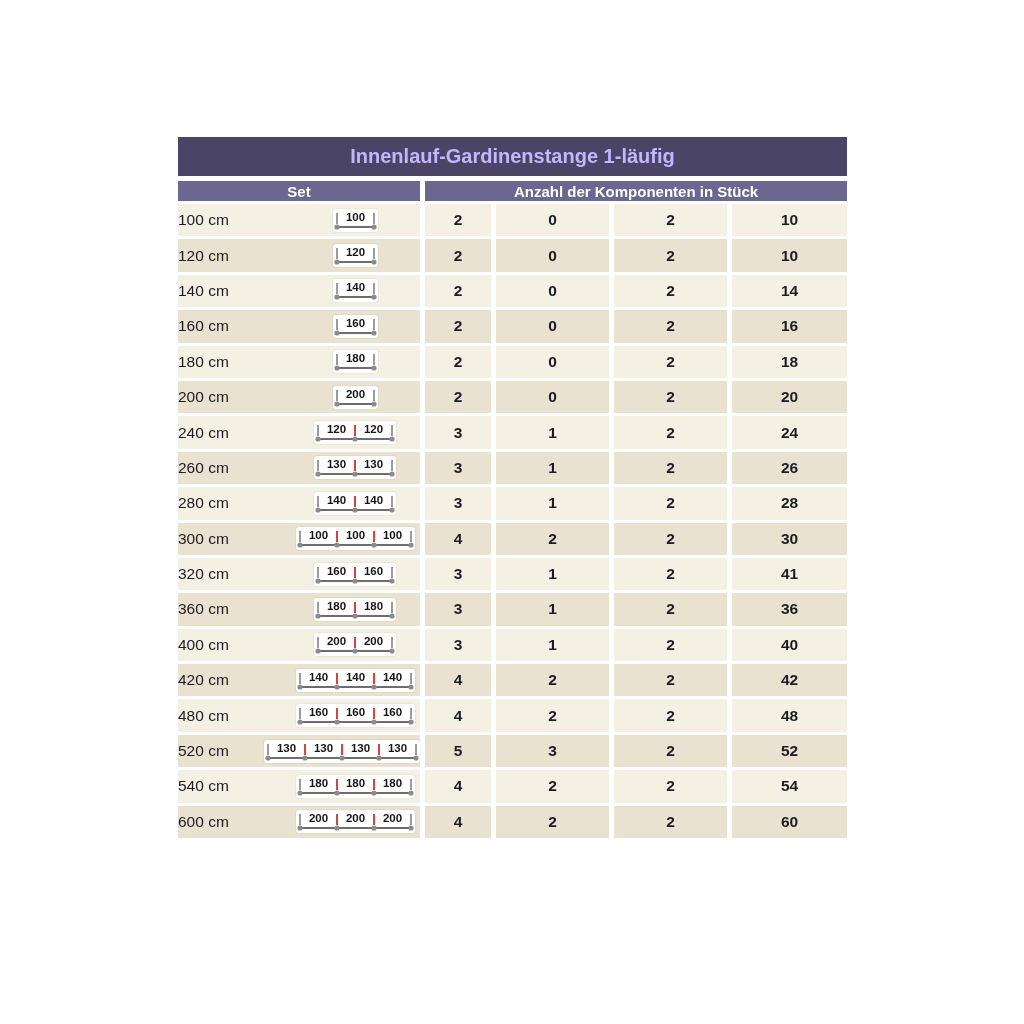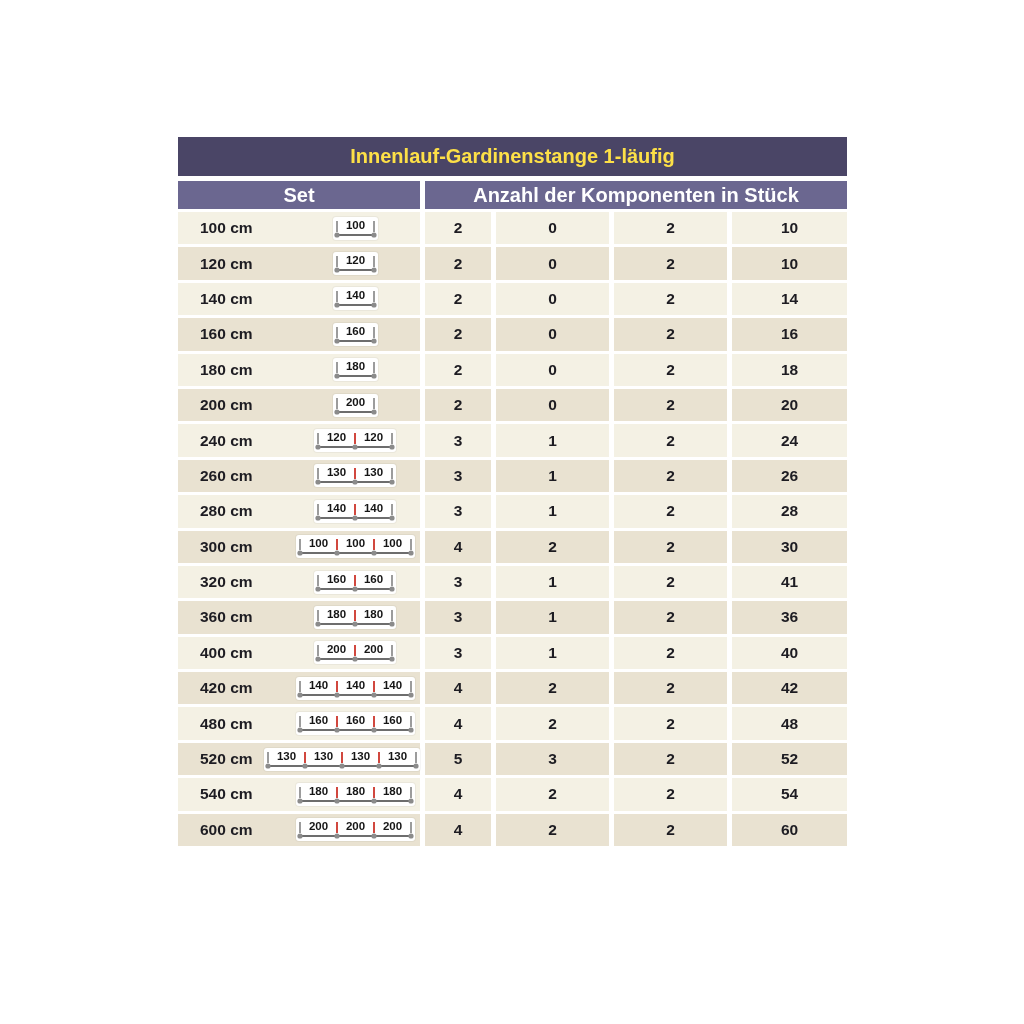--- a/index.html
+++ b/index.html
@@ -2,29 +2,29 @@
 <html><head>
 <meta charset="utf-8">
 <style>
   * { margin:0; padding:0; box-sizing:border-box; }
   html,body { background:#ffffff; }
   body { font-family:"Liberation Sans", sans-serif; }
   .canvas { position:relative; width:1024px; height:1024px; background:#ffffff; overflow:hidden; }
   .table-wrap { position:absolute; left:178px; top:137px; width:669px; }
 
   .title-bar {
-    height:39px; background:#4a4566; color:#fde047;
+    height:39px; background:#4a4566; color:#c4b5fd;
     display:flex; align-items:center; justify-content:center;
     font-size:20px; font-weight:bold; margin-bottom:5px;
   }
   .subheader-row { display:flex; gap:5px; margin-bottom:3px; }
   .subheader {
-    height:28px; background:#6b6790; color:#ffffff;
+    height:20px; background:#6b6790; color:#ffffff;
     display:flex; align-items:center; justify-content:center;
-    font-size:20px; font-weight:bold;
+    font-size:15px; font-weight:bold;
   }
   .sub-set { width:242px; }
   .sub-comp { flex:1;text-align:right; }
 
   .colheader-row { display:flex; gap:5px; margin-bottom:2px; }
   .colheader-row .cell { background:#dedbe9; height:40px; }
   .cell { display:flex; align-items:center; justify-content:center; }
   .w-set { width:242px; }
   .w-traeger { width:66px; }
   .w-verbinder { width:113px; }
@@ -34,21 +34,21 @@
   .colheader-row .cell { font-size:15px; color:#23222b; text-align:center; line-height:1.25; }
   .set-cell { display:flex; align-items:center; justify-content:flex-start; }
   .label-zone { width:112px; text-align:left; }
   .colheader-row .label-zone { padding-left:10px; }
   .diagram-zone { flex:1; display:flex; align-items:center; justify-content:center; }
 
   .row { display:flex; gap:5px; margin-bottom:3px; }
   .row .cell { height:32.4px; font-size:15.5px; font-weight:bold; color:#1d1c22; }
   .row.odd .cell { background:#f4f1e4; }
   .row.even .cell { background:#e9e2d1; }
-  .row .label-zone { padding-left:22px; font-weight:bold; }
+  .row .label-zone { font-weight:normal; }
 
   .diagram {
     background:#ffffff; border-radius:3px; padding:0;
     display:flex; align-items:center; justify-content:center;
     box-shadow:0 0 0 1px rgba(0,0,0,0.04);
     text-align:center;
   }
   .diagram svg { display:block; }
 </style>
 </head>

